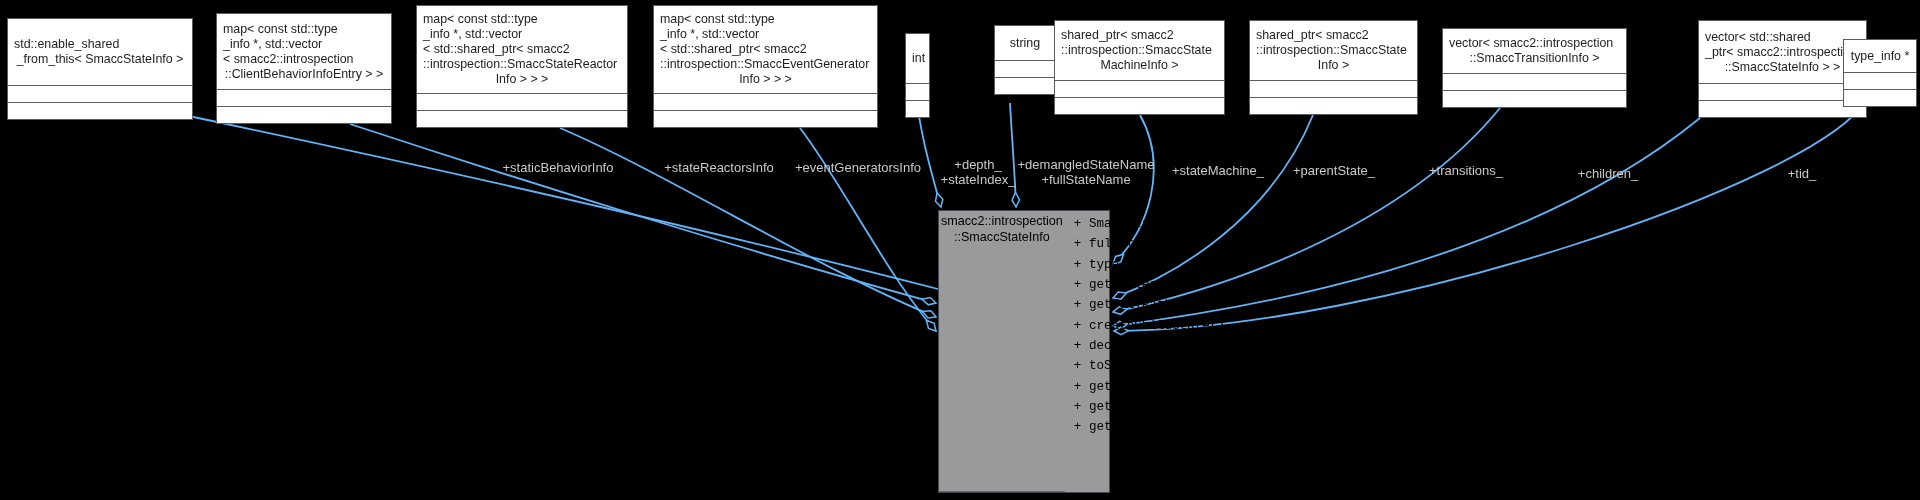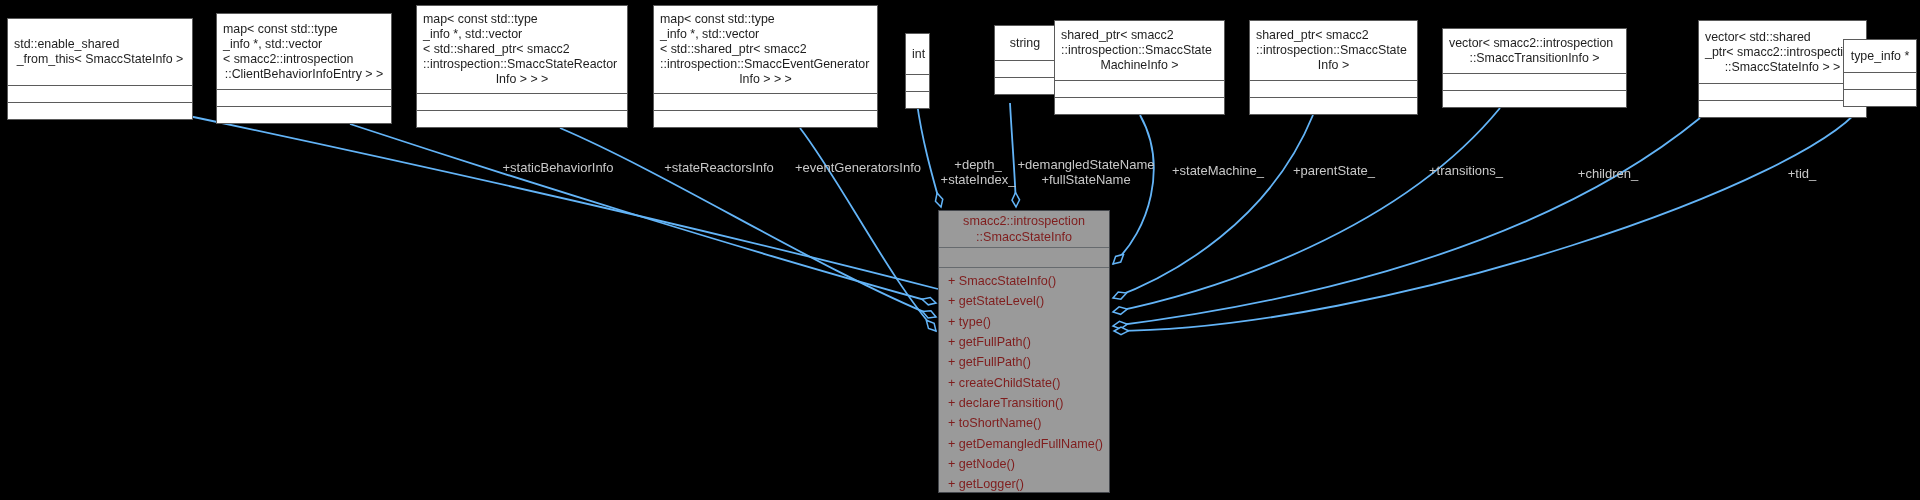--- a/index.html
+++ b/index.html
@@ -9,26 +9,26 @@
   .node{position:absolute;background:#ffffff;border:1.5px solid #5b5b5b;color:#1e1e1e;
         box-sizing:border-box;display:flex;flex-direction:column;font-size:12.4px;}
   .node .title{flex:1;display:flex;flex-direction:column;justify-content:center;
                padding:2px 6px;overflow:hidden;}
   .node .tlines{white-space:pre-line;text-align:left;line-height:15px;}
   .node .tlines:empty{display:none;}
   .node .tlast{display:block;text-align:center;line-height:15px;}
   .node .comp{height:16px;border-top:1.5px solid #5b5b5b;flex:0 0 auto;}
   
   .central{position:absolute;left:938px;top:210px;width:172px;height:283px;
-           background:#9a9a9a;border:1.5px solid #45484d;color:#7f1d1d;
-           box-sizing:border-box;display:flex;flex-direction:column;font-size:12.6px;}
+           background:#9a9a9a;border:1.5px solid #45484d;color:#000000;
+           box-sizing:border-box;display:flex;flex-direction:row;font-size:12.6px;}
   .central .ctitle{text-align:center;white-space:pre-line;line-height:15.5px;
                    padding:3px 2px 2px;border-bottom:1.5px solid #666a6e;}
   .central .cempty{height:19px;border-bottom:1.5px solid #666a6e;flex:0 0 auto;}
-  .central .methods{flex:1;padding:3px 0 0 9px;}
+  .central .methods{flex:1;padding:3px 0 0 9px;font-family:Liberation Mono, monospace;}
   .central .m{height:20.3px;display:flex;align-items:center;white-space:nowrap;}
   
   svg.edges{position:absolute;left:0;top:0;pointer-events:none;}
   .edge{fill:none;stroke:#63b4f7;stroke-width:1.8px;}
   .elabel{fill:#c9c9c9;font-family:"Liberation Sans", sans-serif;font-size:13px;
           text-anchor:middle;}
 </style>
 </head>
 <body>
 
@@ -107,21 +107,21 @@
       <span class="tlines">map&lt; const std::type
 _info *, std::vector
 &lt; std::shared_ptr&lt; smacc2
 ::introspection::SmaccEventGenerator</span>
       <span class="tlast">Info &gt; &gt; &gt;</span>
     </div>
     <div class="comp"></div>
     <div class="comp"></div>
   </div>
 
-  <div class="node" style="left:905px;top:33px;width:25px;height:76px;">
+  <div class="node" style="left:905px;top:33px;width:25px;height:85px;">
     <div class="title">
 
       <span class="tlast">int</span>
     </div>
     <div class="comp"></div>
     <div class="comp"></div>
   </div>
 
   <div class="node" style="left:988px;top:25px;width:62px;height:70px;margin-left:6px;">
     <div class="title">
@@ -179,21 +179,21 @@
     <div class="comp"></div>
     <div class="comp"></div>
   </div>
 
   <div class="central">
     <div class="ctitle">smacc2::introspection
 ::SmaccStateInfo</div>
     <div class="cempty"></div>
     <div class="methods">
       <div class="m">+ SmaccStateInfo()</div>
-      <div class="m">+ getStateLevel()</div>
+      <div class="m">+ fullStateName()</div>
       <div class="m">+ type()</div>
       <div class="m">+ getFullPath()</div>
       <div class="m">+ getFullPath()</div>
       <div class="m">+ createChildState()</div>
       <div class="m">+ declareTransition()</div>
       <div class="m">+ toShortName()</div>
       <div class="m">+ getDemangledFullName()</div>
       <div class="m">+ getNode()</div>
       <div class="m">+ getLogger()</div>
     </div>

